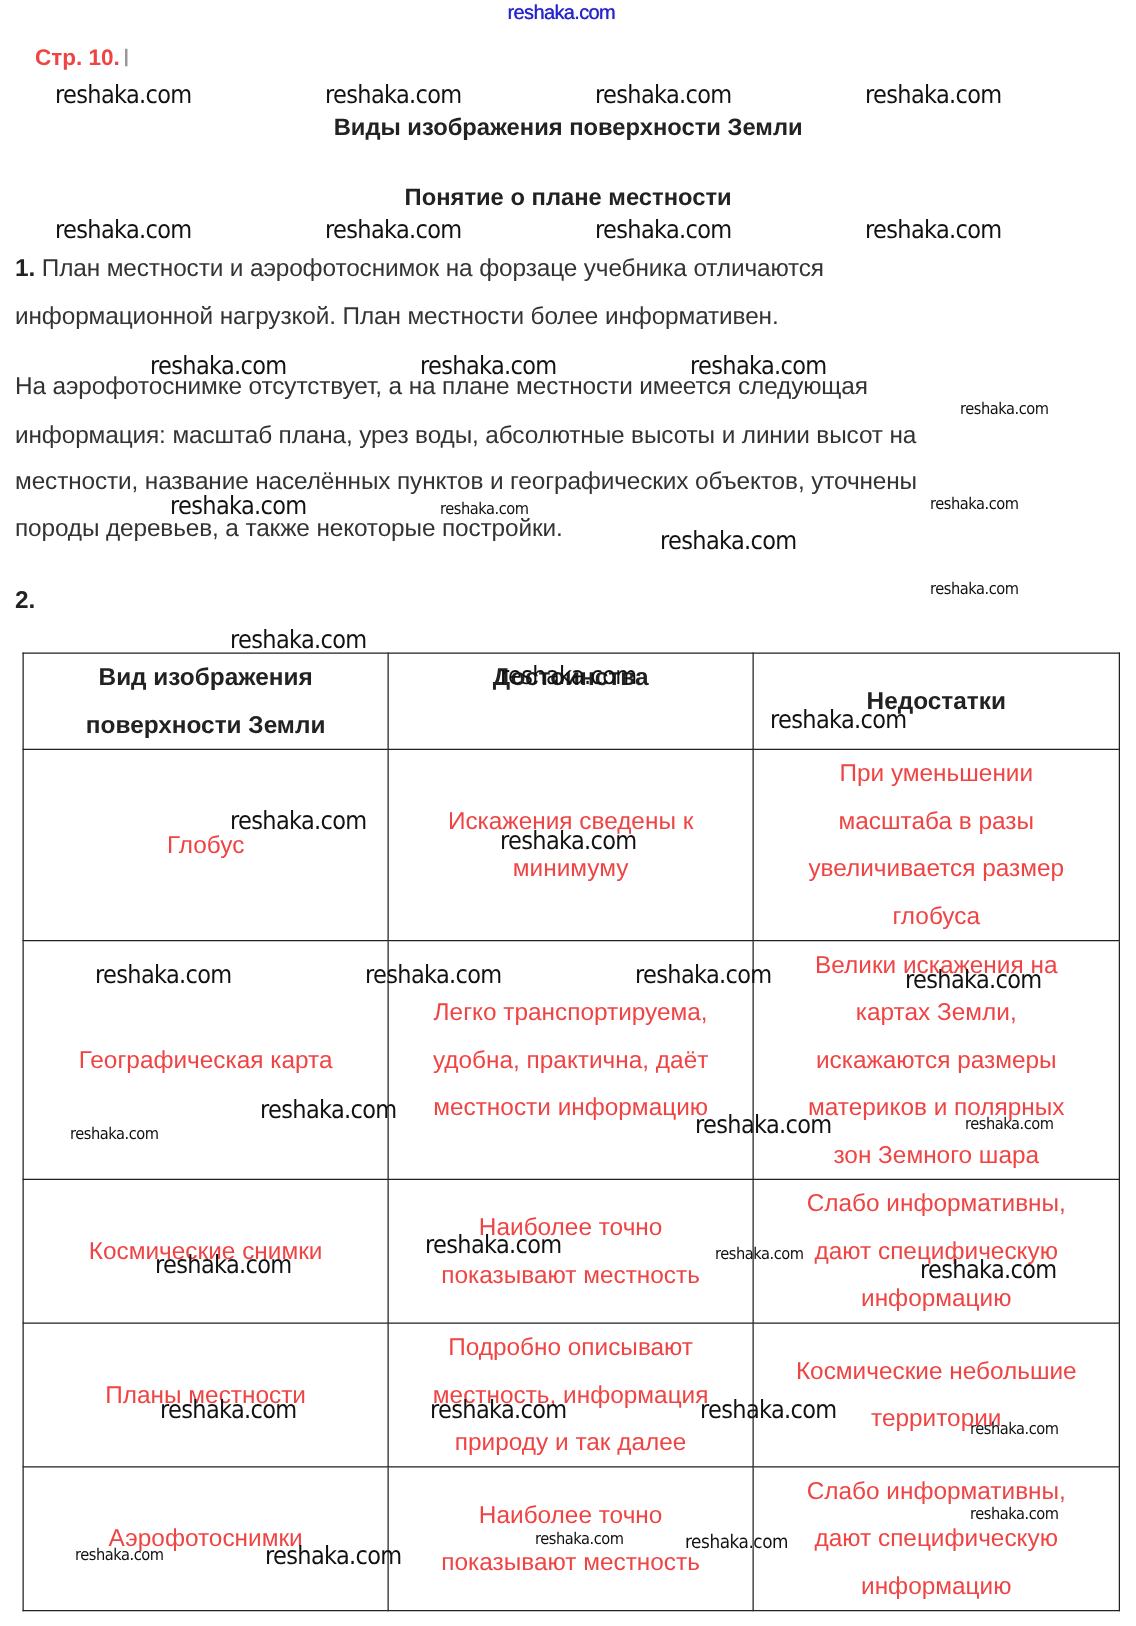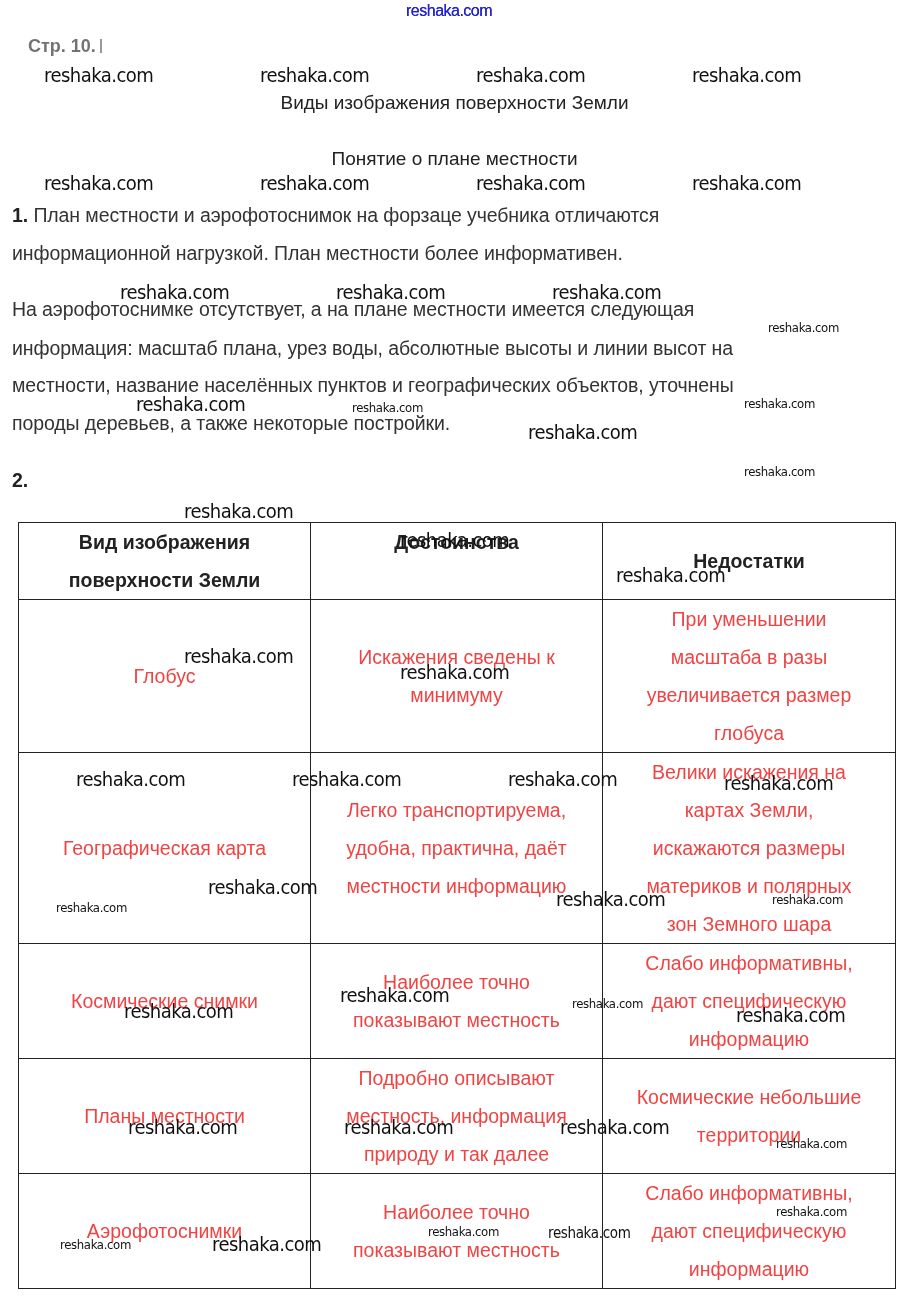--- a/index.html
+++ b/index.html
@@ -1,25 +1,25 @@
 <!DOCTYPE html>
 <html><head>
 <meta charset="utf-8">
 <style>
   html, body { margin: 0; padding: 0; background: #ffffff; }
   body { width: 909px; height: 1301px; position: relative; overflow: hidden;
          font-family: "Liberation Sans", sans-serif; color: #222; }
   .abs { position: absolute; white-space: nowrap; }
   .top-wm { left: 406px; top: 2px; font-size: 16px; color: #2424c8; letter-spacing: -0.5px;
             text-shadow: 0 0 0.6px #2424c8; font-family: "Liberation Sans", sans-serif; }
-  .page-ref { left: 28px; top: 36px; font-size: 18px; font-weight: bold; color: #737373; }
+  .page-ref { left: 28px; top: 36px; font-size: 18px; font-weight: bold; color: #ef4444; }
   .page-ref .cursor { display: inline-block; width: 2px; height: 14px; background: #999; margin-left: 4px; vertical-align: -1px; }
   .wm { font-family: "DejaVu Sans", sans-serif; font-size: 20px; color: #111; letter-spacing: -0.6px; transform: scaleX(0.9); transform-origin: left top; }
   .wm-s { font-family: "DejaVu Sans", sans-serif; font-size: 13px; color: #111; letter-spacing: -0.4px; transform: scaleX(0.9); transform-origin: left top; }
-  .h-title { left: 0; width: 909px; text-align: center; font-size: 19px; font-weight: normal; color: #222; }
+  .h-title { left: 0; width: 909px; text-align: center; font-size: 19px; font-weight: bold; color: #222; }
   .para { left: 12px; font-size: 19.5px; color: #333; letter-spacing: -0.1px; }
   .para b { color: #222; }
   table.grid { position: absolute; left: 18px; top: 522px; width: 878px; border-collapse: collapse; }
   table.grid td, table.grid th { border: 1px solid #222; text-align: center; vertical-align: middle;
        font-size: 19.5px; color: #ef4444; line-height: 38px; padding: 0 6px; }
   table.grid th { font-weight: bold; color: #222; }
   table.grid td:nth-child(1), table.grid th:nth-child(1) { width: 279px; }
   table.grid td:nth-child(2), table.grid th:nth-child(2) { width: 279px; }
   .cell-line { display: block; }
 </style>

